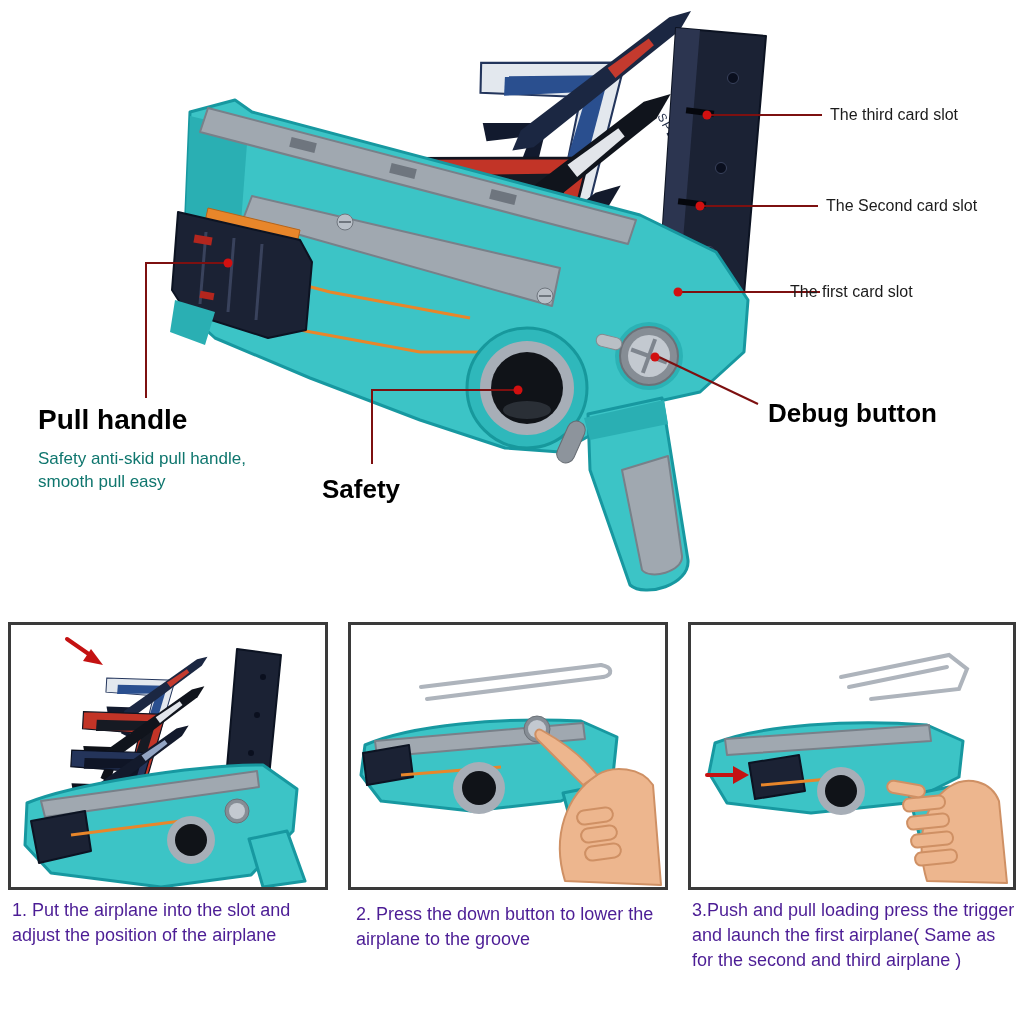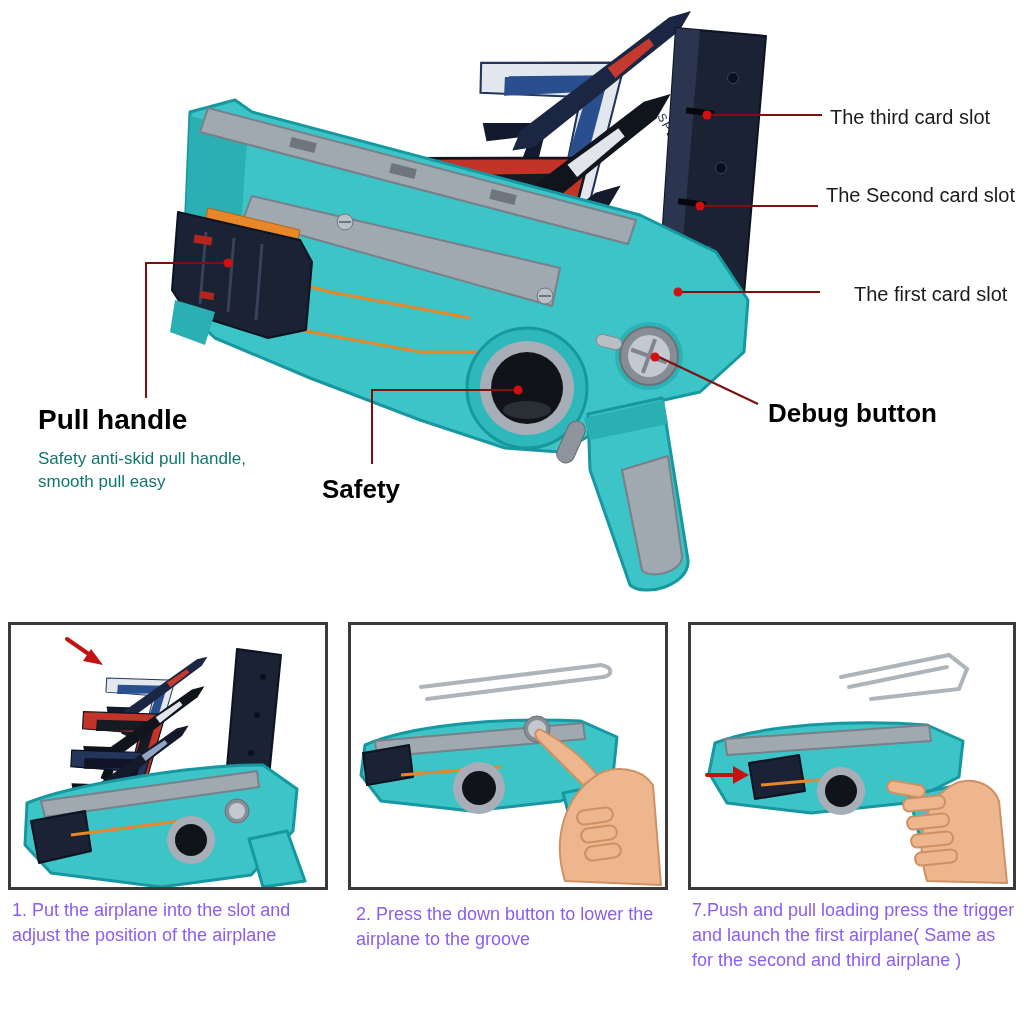--- a/index.html
+++ b/index.html
@@ -1,25 +1,25 @@
 <!DOCTYPE html>
 <html><head>
 <meta charset="utf-8">
 <style>
   html,body{margin:0;padding:0;background:#fff;}
   .stage{position:relative;width:1024px;height:1016px;background:#ffffff;
          font-family:"Liberation Sans",sans-serif;overflow:hidden;}
   svg{display:block;}
   .abs{position:absolute;}
-  .callout-small{position:absolute;font-size:20px;color:#1b1b1b;white-space:nowrap;}
+  .callout-small{position:absolute;font-size:16px;color:#1b1b1b;white-space:nowrap;}
   .callout-big{position:absolute;font-size:26px;font-weight:700;color:#000;white-space:nowrap;}
   .callout-desc{position:absolute;font-size:17px;color:#0f766e;width:228px;line-height:1.35;}
   .panel{position:absolute;border:3px solid #3a3a3a;background:#fff;box-sizing:border-box;}
   .panel svg{width:100%;height:100%;}
-  .step-caption{position:absolute;font-size:18px;color:#8b5cf6;line-height:1.4;}
+  .step-caption{position:absolute;font-size:18px;color:#4c1d95;line-height:1.4;}
   
   .g-wing{fill:var(--wing,#dfe5ec);stroke:var(--edge,#1a2335);stroke-width:2;}
   .g-winginner{fill:var(--inner,#2a4f8f);}
   .g-tail{fill:var(--tail,#1a2335);}
   .g-fus{fill:var(--fus,#1c2a4a);}
   .g-stripe{fill:var(--stripe,#c8d2e0);}
   .ann-line{stroke:#7d1010;stroke-width:2;fill:none;}
   .ann-dot{fill:#d21010;}
   .teal{fill:#3cc4c6;stroke:#1798a0;stroke-width:3;stroke-linejoin:round;}
   .teal-shade{fill:#2aafb3;stroke:none;}
@@ -145,22 +145,22 @@
       <circle class="ann-dot" cx="707" cy="115" r="4.5"></circle>
       <circle class="ann-dot" cx="700" cy="206" r="4.5"></circle>
       <circle class="ann-dot" cx="678" cy="292" r="4.5"></circle>
       <circle class="ann-dot" cx="655" cy="357" r="4.5"></circle>
       <circle class="ann-dot" cx="228" cy="263" r="4.5"></circle>
       <circle class="ann-dot" cx="518" cy="390" r="4.5"></circle>
     </g>
   </svg>
 
   <div class="callout-small" style="left:830px;top:106px">The third card slot</div>
-  <div class="callout-small" style="left:826px;top:184px">The Second card slot</div>
-  <div class="callout-small" style="left:854px;top:283px">The first card slot</div>
+  <div class="callout-small" style="left:826px;top:197px">The Second card slot</div>
+  <div class="callout-small" style="left:790px;top:283px">The first card slot</div>
   <div class="callout-big" style="left:768px;top:398px">Debug button</div>
   <div class="callout-big" style="left:38px;top:404px;font-size:28px">Pull handle</div>
   <div class="callout-desc" style="left:38px;top:448px">Safety anti-skid pull handle, smooth pull easy</div>
   <div class="callout-big" style="left:322px;top:474px">Safety</div>
 
   <figure class="panel" style="left:8px;top:622px;width:320px;height:268px;margin:0">
     <svg viewBox="0 0 314 262">
       <g>
         <line class="redarrow" x1="56" y1="14" x2="82" y2="32"></line>
         <polygon class="redhead" points="92,40 72,36 80,24"></polygon>
@@ -242,15 +242,15 @@
         <rect class="skin" x="216" y="190" width="42" height="13" rx="6" transform="rotate(-6 237 196)"></rect>
         <rect class="skin" x="220" y="208" width="42" height="13" rx="6" transform="rotate(-6 241 214)"></rect>
         <rect class="skin" x="224" y="226" width="42" height="13" rx="6" transform="rotate(-6 245 232)"></rect>
         <rect class="skin" x="196" y="158" width="38" height="12" rx="6" transform="rotate(10 215 164)"></rect>
       </g>
     </svg>
   </figure>
 
   <p class="step-caption" style="left:12px;top:898px;width:300px;margin:0">1. Put the airplane into the slot and adjust the position of the airplane</p>
   <p class="step-caption" style="left:352px;top:898px;width:310px;margin:4px">2. Press the down button to lower the airplane to the groove</p>
-  <p class="step-caption" style="left:692px;top:898px;width:326px;margin:0">7.Push and pull loading press the trigger and launch the first airplane( Same as for the second and third airplane )</p>
+  <p class="step-caption" style="left:692px;top:898px;width:326px;margin:0">3.Push and pull loading press the trigger and launch the first airplane( Same as for the second and third airplane )</p>
 
 </div>
 
 </body></html>

